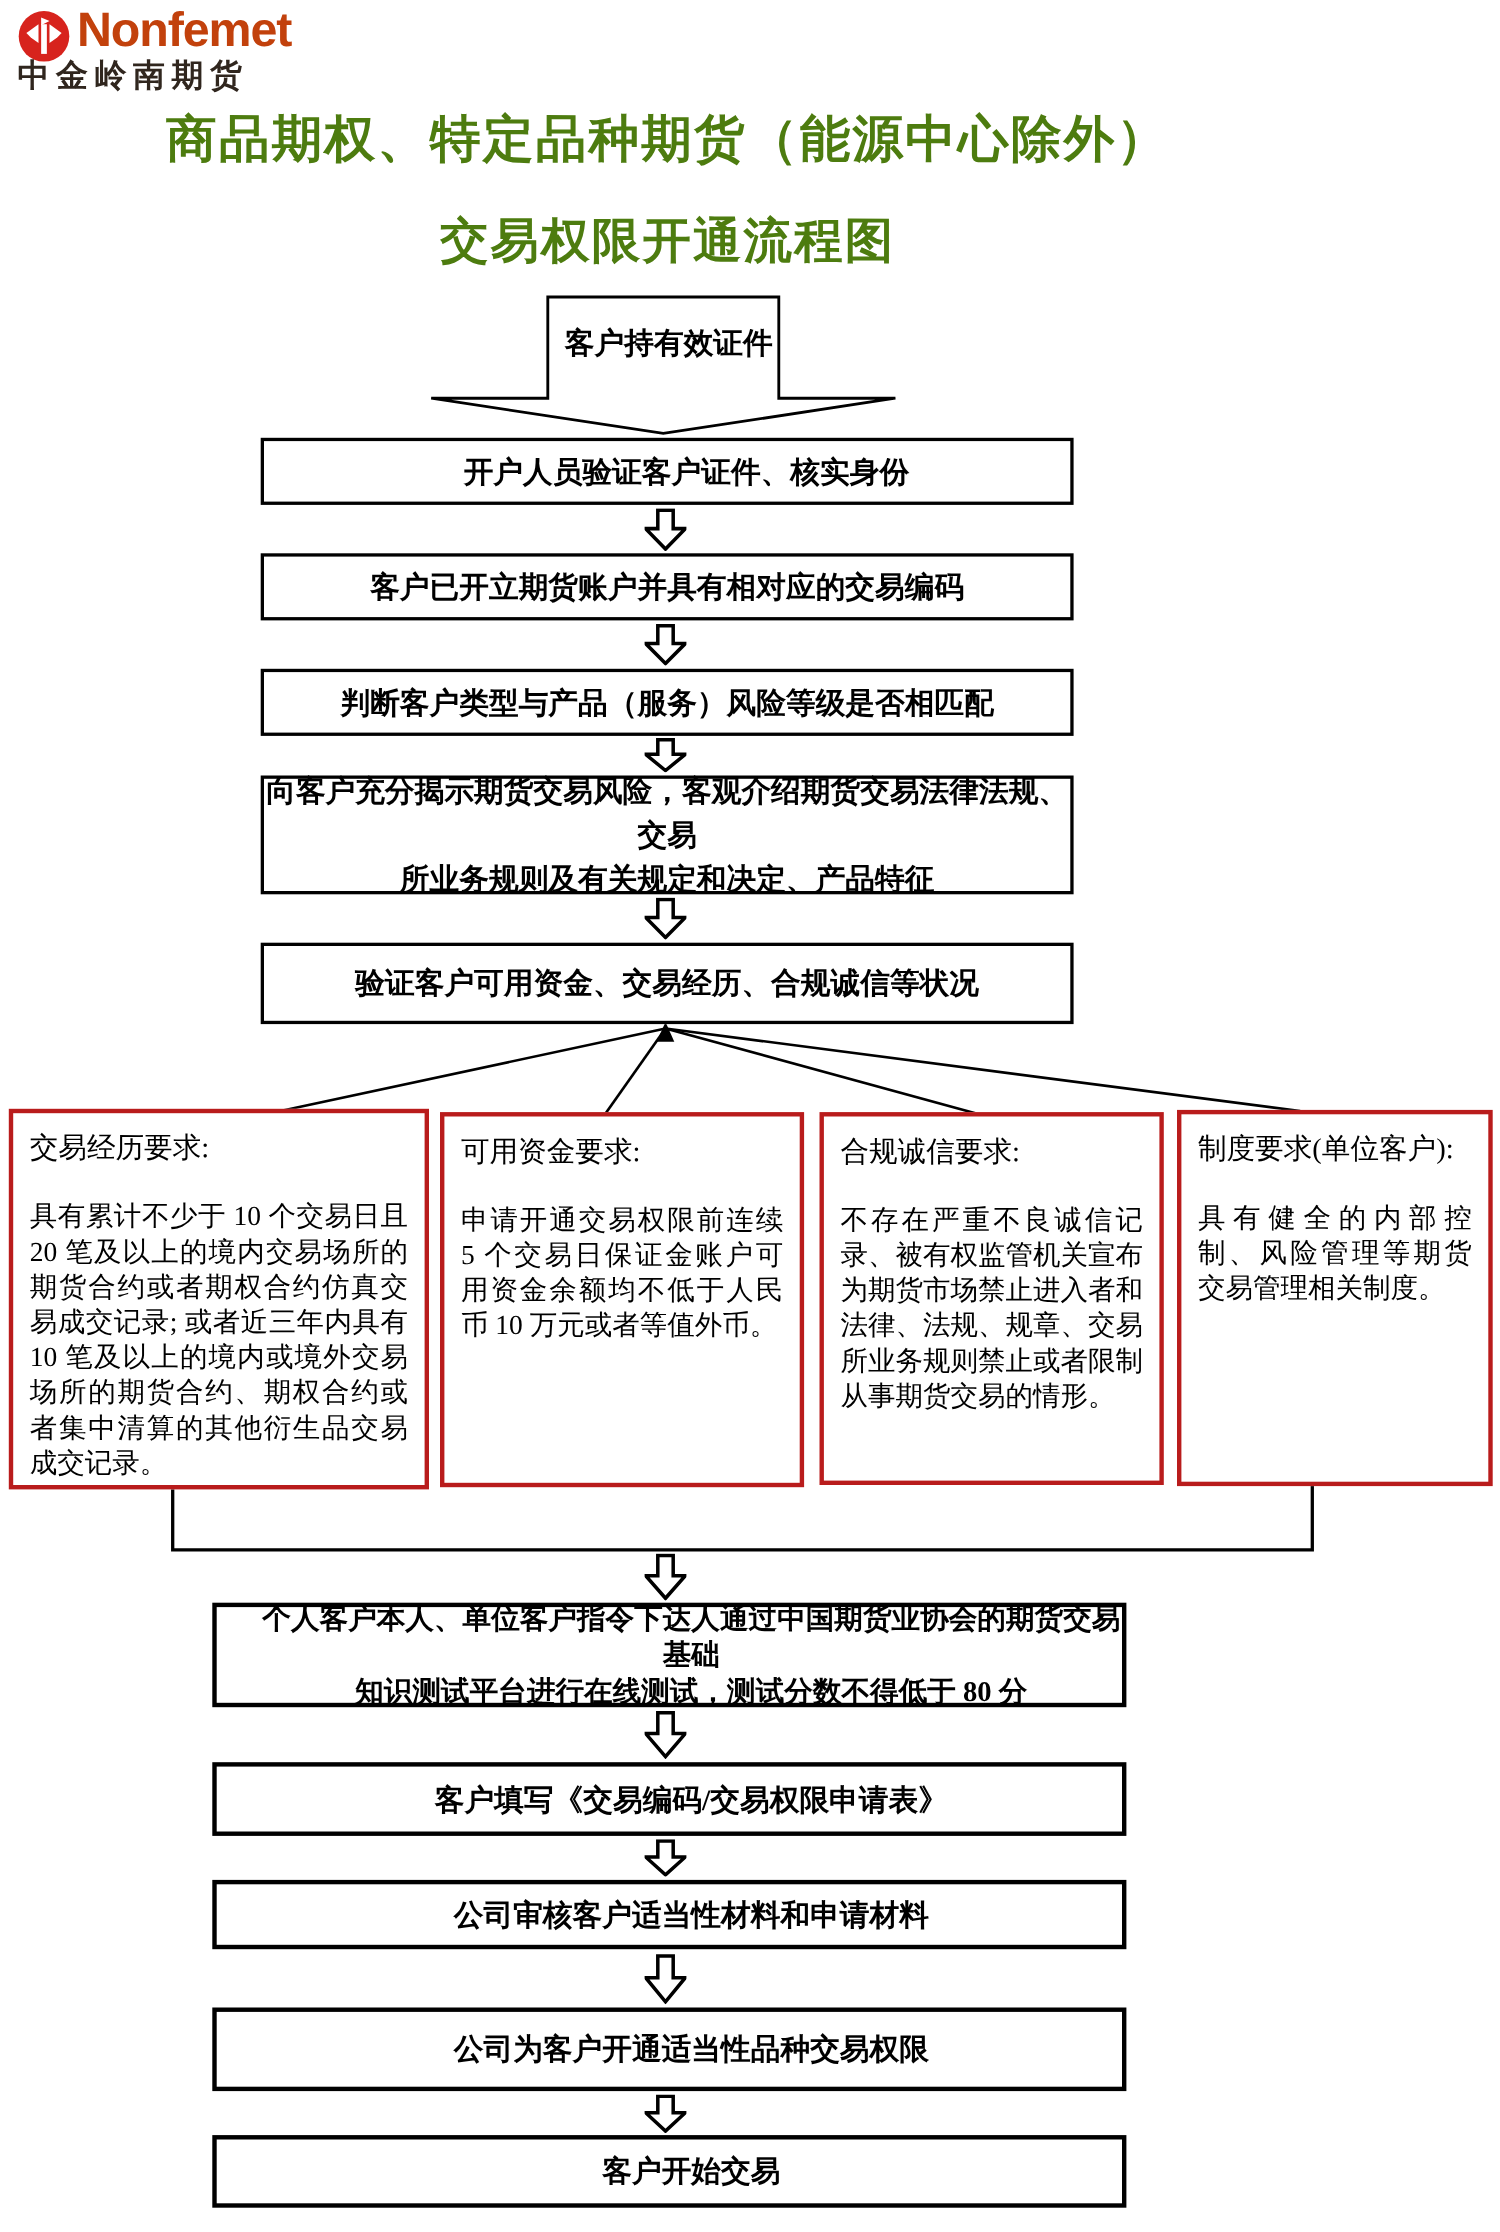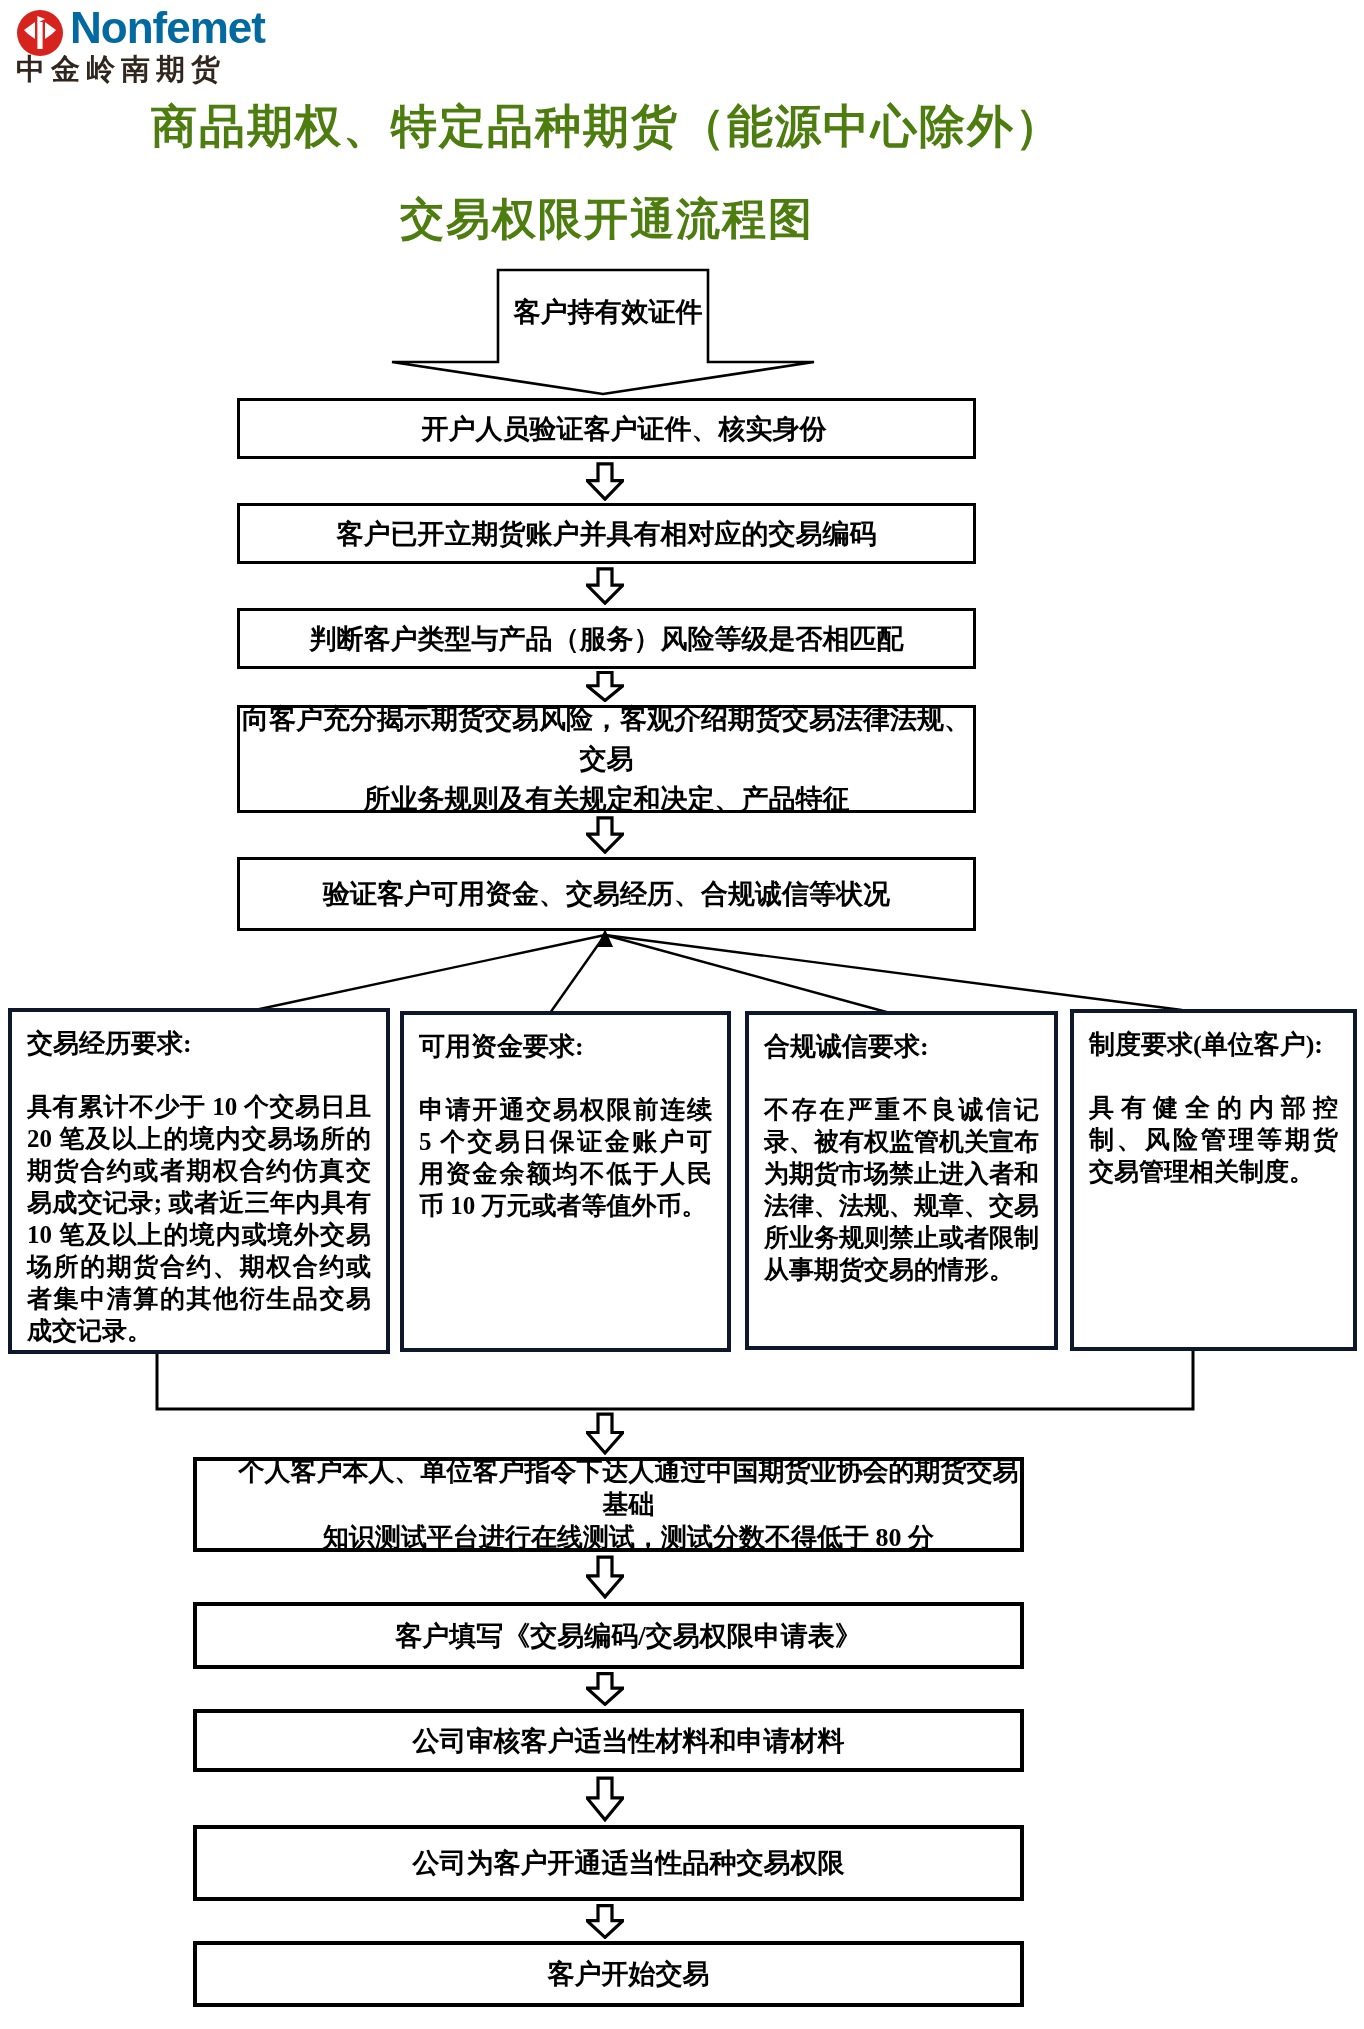--- a/index.html
+++ b/index.html
@@ -5,33 +5,33 @@
   html,body{margin:0;padding:0;background:#ffffff;}
   #canvas{position:relative;width:1364px;height:2029px;background:#fff;overflow:hidden;
           font-family:"Liberation Serif","DejaVu Serif",serif;color:#000;}
   .abs{position:absolute;}
   
   .title-line{position:absolute;left:0;width:1214px;text-align:center;font-weight:bold;color:#4d7c0f;}
   #title1{top:96px;font-size:46px;letter-spacing:2px;}
   #title2{top:190px;font-size:44px;letter-spacing:2px;}
   
   #brand{position:absolute;left:70px;top:4px;font-family:"Liberation Sans","DejaVu Sans",sans-serif;
-         font-weight:800;font-size:44px;letter-spacing:-1px;color:#0369a1;line-height:48px;}
+         font-weight:800;font-size:44px;letter-spacing:-1px;color:#c2410c;line-height:48px;}
   #company{position:absolute;left:16px;top:52px;font-family:"Liberation Sans","DejaVu Sans",sans-serif;
          font-weight:800;font-size:29px;letter-spacing:6px;color:#30261e;line-height:34px;}
   
   .box{position:absolute;box-sizing:border-box;background:#fff;border:3px solid #000;
        display:flex;align-items:center;justify-content:center;text-align:center;
        font-weight:bold;font-size:27px;z-index:2;}
   .box.heavy{border-width:4px;padding-left:40px;}
   .ml{white-space:pre-line;line-height:40px;}
   .ml2{white-space:pre-line;line-height:33px;font-size:26px;}
   
-  .req{position:absolute;box-sizing:border-box;background:#fff;border:4px solid #0f172a;
-       padding:14px 15px;z-index:2;font-weight:bold;}
+  .req{position:absolute;box-sizing:border-box;background:#fff;border:4px solid #b91c1c;
+       padding:14px 15px;z-index:2;font-weight:normal;}
   .req-title{font-size:26px;}
   .req-body{margin-top:30px;font-size:25px;line-height:32px;text-align:justify;}
   
   .harrow{position:absolute;z-index:3;}
   #connectors{position:absolute;left:0;top:0;z-index:1;}
   #pentagon{position:absolute;left:391px;top:268px;z-index:2;}
   #start-label{position:absolute;left:458px;top:294px;width:300px;text-align:center;
                font-weight:bold;font-size:27px;z-index:3;}
 </style>
 </head>

